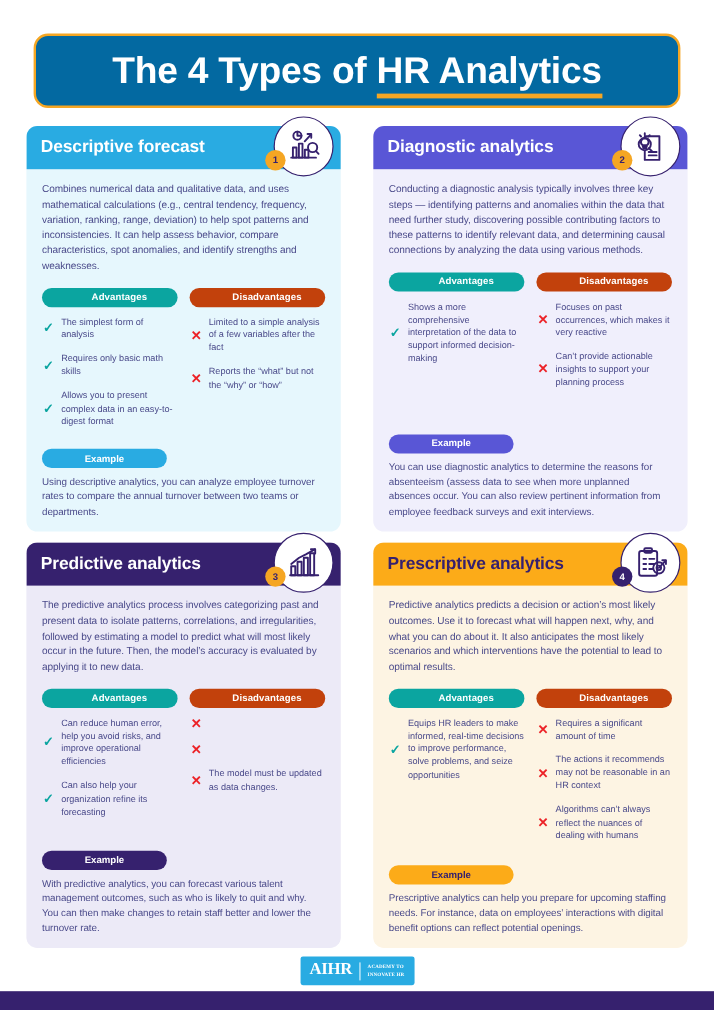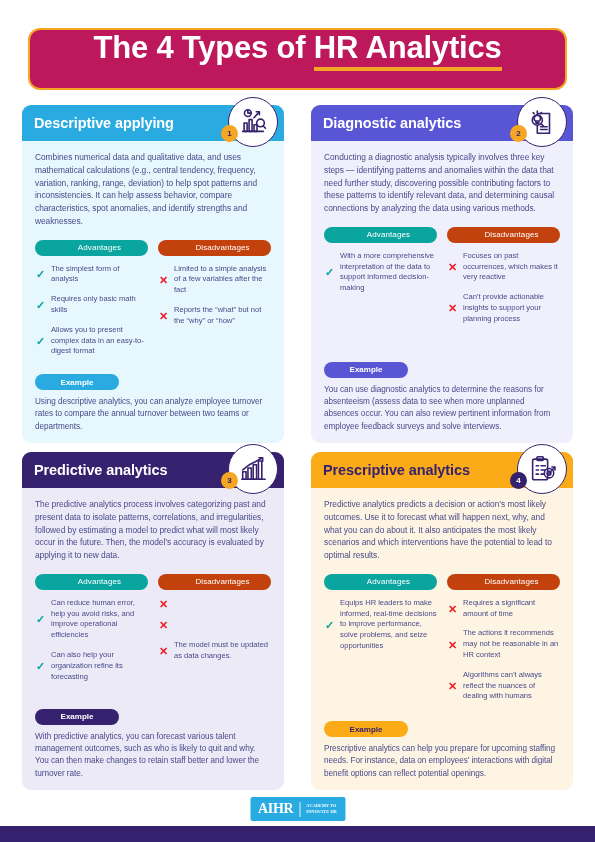--- a/index.html
+++ b/index.html
@@ -13,24 +13,24 @@
     position: relative;
     width: 595px; height: 842px;
     background: #ffffff;
   }
 
   
   .title-wrap {
     position: absolute;
     left: 28px; top: 28px;
     width: 539px; height: 62px;
-    background: #be185d;
+    background: #0369a1;
     border: 2px solid #f5a623;
     border-radius: 12px;
-    display: flex; justify-content: center;
+    display: flex; align-items: center; justify-content: center;
   }
   .title-text {
     color: #ffffff;
     font-size: 31px;
     font-weight: bold;
     letter-spacing: -0.2px;
     white-space: nowrap;
   }
   .title-underline {
     border-bottom: 4px solid #f5a623;
@@ -95,21 +95,21 @@
     gap: 10px;
     margin-top: 12px;
   }
   .pill {
     flex: 1;
     height: 16px;
     border-radius: 8px;
     display: flex; align-items: center; justify-content: center;
     color: #ffffff;
     font-size: 8px;
-    font-weight: normal;
+    font-weight: bold;
     letter-spacing: 0.1px;
     padding-left: 16px;
   }
   .pill.adv { background: #0ba5a0; }
   .pill.dis { background: #c2410c; }
 
   
   .cols {
     display: flex;
     gap: 10px;
@@ -136,21 +136,21 @@
   .li .txt {
     font-size: 7.6px;
     line-height: 1.42;
     color: #4a4a8a;
     letter-spacing: -0.02px;
   }
   .li.center { align-items: center; }
 
   
   .ex-pill {
-    width: 84px;
+    width: 104px;
     height: 16px;
     border-radius: 8px;
     display: flex; align-items: center; justify-content: center;
     color: #ffffff;
     font-size: 8px;
     font-weight: bold;
     margin-top: 6px;
   }
   .ex-text {
     margin-top: 6px;
@@ -226,21 +226,21 @@
 <div class="page">
 
   <div class="title-wrap">
     <div class="title-text"><span>The 4 Types of </span><span class="title-underline">HR Analytics</span></div>
   </div>
 
   <div class="grid" id="grid">
       <div class="card">
         <div class="card-inner" style="background: rgb(230, 247, 253);">
           <div class="card-head dark" style="background: rgb(41, 171, 226);">
-            <div class="card-head-title">Descriptive applying</div>
+            <div class="card-head-title">Descriptive forecast</div>
           </div>
           <div class="card-body">
             <div class="desc">Combines numerical data and qualitative data, and uses mathematical calculations (e.g., central tendency, frequency, variation, ranking, range, deviation) to help spot patterns and inconsistencies. It can help assess behavior, compare characteristics, spot anomalies, and identify strengths and weaknesses.</div>
             <div class="pills">
               <div class="pill adv">Advantages</div>
               <div class="pill dis">Disadvantages</div>
             </div>
             <div class="cols">
               <div class="col">
                 <div class="li adv-item center">
@@ -297,36 +297,36 @@
           <div class="card-body">
             <div class="desc">Conducting a diagnostic analysis typically involves three key steps — identifying patterns and anomalies within the data that need further study, discovering possible contributing factors to these patterns to identify relevant data, and determining causal connections by analyzing the data using various methods.</div>
             <div class="pills">
               <div class="pill adv">Advantages</div>
               <div class="pill dis">Disadvantages</div>
             </div>
             <div class="cols">
               <div class="col">
                 <div class="li adv-item center">
                   <span class="mark">✓</span>
-                  <span class="txt">With a more comprehensive interpretation of the data to support informed decision-making</span>
+                  <span class="txt">Shows a more comprehensive interpretation of the data to support informed decision-making</span>
                 </div>
               </div>
               <div class="col">
                 <div class="li dis-item center">
                   <span class="mark">✕</span>
                   <span class="txt">Focuses on past occurrences, which makes it very reactive</span>
                 </div>
                 <div class="li dis-item center">
                   <span class="mark">✕</span>
                   <span class="txt">Can’t provide actionable insights to support your planning process</span>
                 </div>
               </div>
             </div>
             <div class="ex-pill" style="background: rgb(89, 86, 214);">Example</div>
-            <div class="ex-text">You can use diagnostic analytics to determine the reasons for absenteeism (assess data to see when more unplanned absences occur. You can also review pertinent information from employee feedback surveys and solve interviews.</div>
+            <div class="ex-text">You can use diagnostic analytics to determine the reasons for absenteeism (assess data to see when more unplanned absences occur. You can also review pertinent information from employee feedback surveys and exit interviews.</div>
           </div>
         </div>
         <div class="badge">
           <span style="display: flex;">
             <svg viewBox="0 0 32 32" fill="none" stroke="#36216e" stroke-width="1.7" stroke-linecap="round" stroke-linejoin="round">
     <path d="M11 7 h13 v21 h-13 z"></path>
     <path d="M14.5 21 h7 M14.5 24 h7"></path>
     <circle cx="11" cy="14" r="5.4" fill="#fff"></circle>
     <path d="M9.2 16.2 h3.6 M9.6 17.6 h2.8"></path>
     <path d="M11 8.8 a3.4 3.4 0 0 1 1.9 6.2 h-3.8 a3.4 3.4 0 0 1 1.9 -6.2 z"></path>

